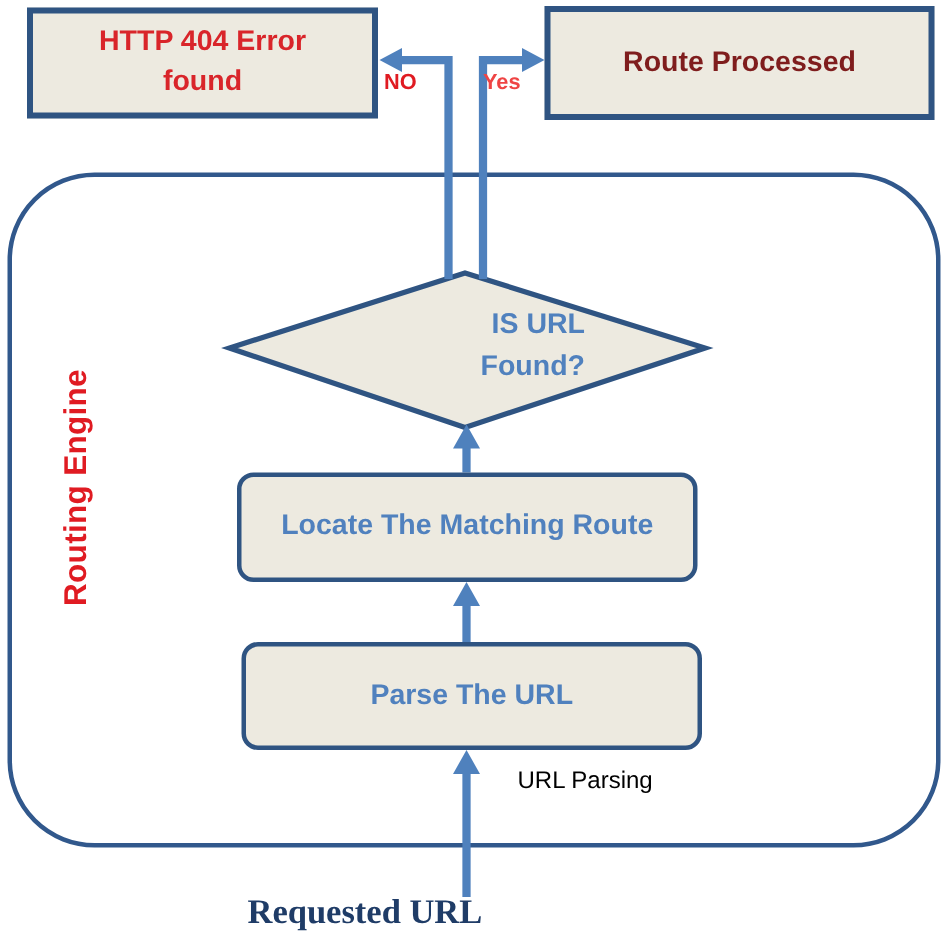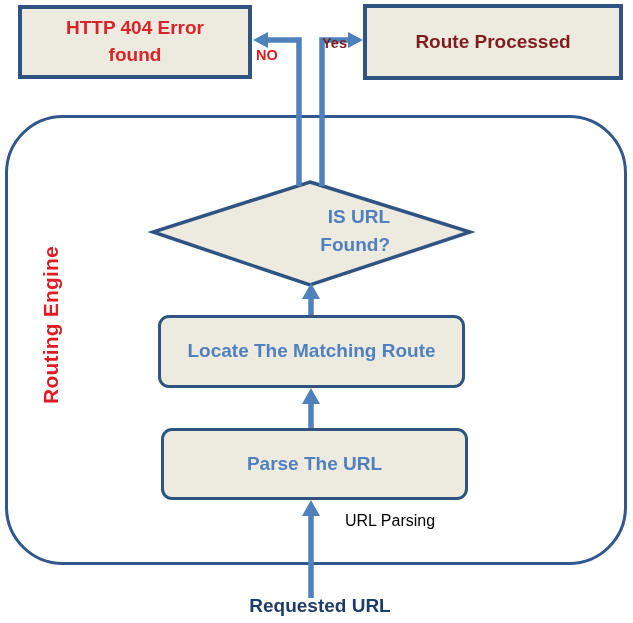--- a/index.html
+++ b/index.html
@@ -96,39 +96,40 @@
     white-space: pre-line;
     z-index: 3;
   }
   .edge-label {
     position: absolute;
     font-size: 14.5px;
     font-weight: bold;
     z-index: 4;
   }
   .label-no { left: 256px; top: 47px; color: #E01B22; }
-  .label-yes { left: 322px; top: 35px; color: #7f1d1d; }
+  .label-yes { left: 322px; top: 47px; color: #ef4444; }
   .url-parsing-label {
     position: absolute;
     left: 345px; top: 512px;
     width: 140px;
     color: #000000;
     font-size: 16px;
     font-weight: normal;
     z-index: 3;
   }
   .requested-label {
     position: absolute;
     left: 165px; top: 595px;
     width: 310px;
-    text-align: center;
+    text-align: left;
     color: #1F3C67;
-    font-size: 19px;
+    font-size: 23px;
     font-weight: bold;
     z-index: 3;
+    font-family: Liberation Serif, serif;
   }
 </style>
 </head>
 <body>
 
 <div class="stage">
 
   <div class="engine-frame"></div>
 
   <svg class="lines-svg" viewBox="0 0 633 623" xmlns="http://www.w3.org/2000/svg">

